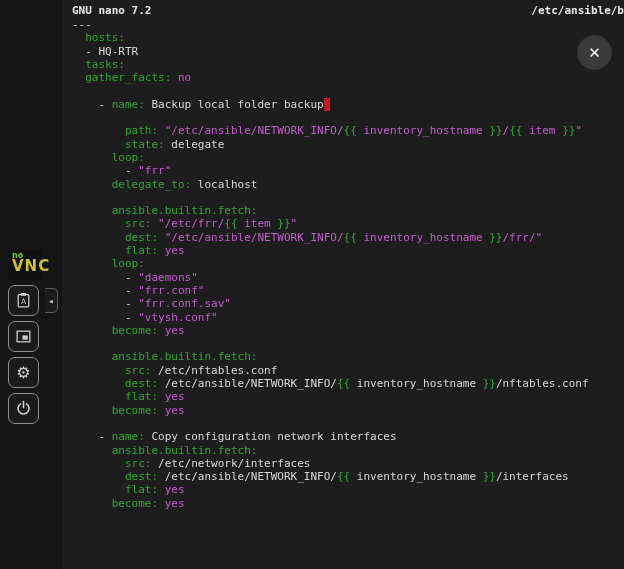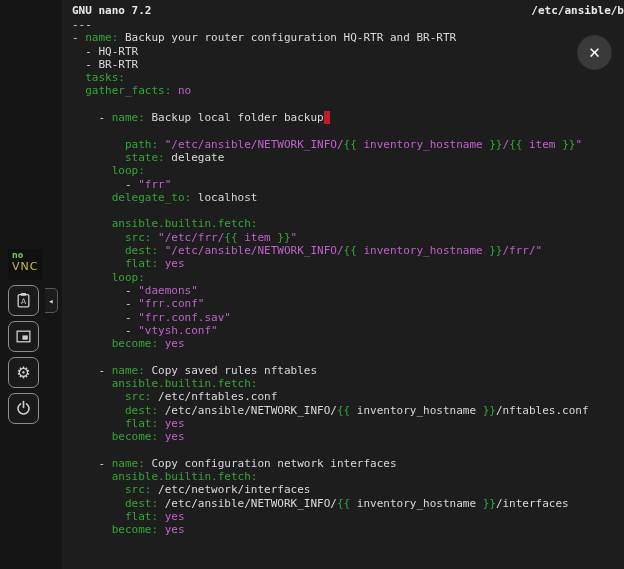--- a/index.html
+++ b/index.html
@@ -29,21 +29,21 @@
   .tok-r { background:#c01c28; color:#c01c28; }
 
   
   .sidebar { position:absolute; left:0; top:0; width:62px; height:569px; background:#151515; }
   .vnc-logo {
     position:absolute; left:8px; top:249px; width:34px; height:31px;
     background:#101010; padding:2px 0 0 4px;
     display:flex; flex-direction:column;
   }
   .logo-no  { color:#79c143; font-family:"DejaVu Sans",sans-serif; font-weight:bold; font-size:8px; line-height:9px; }
-  .logo-vnc { color:#cdbf3e; font-family:"DejaVu Sans",sans-serif; font-weight:normal; font-size:11px; line-height:13px; letter-spacing:1px; }
+  .logo-vnc { color:#cdbf3e; font-family:"DejaVu Sans",sans-serif; font-weight:bold; font-size:15px; line-height:13px; letter-spacing:1px; }
   .vnc-btn {
     position:absolute; left:8px; width:31px; height:31px;
     border:1px solid #8f8f8f; border-radius:7px; background:#1a1a1a;
     display:flex; align-items:center; justify-content:center; cursor:pointer;
   }
   .vnc-btn svg { display:block; }
   .gear-glyph { color:#cfcfcf; font-size:16px; line-height:16px; font-family:"DejaVu Sans",sans-serif; }
   .handle {
     position:absolute; left:45px; top:288px; width:13px; height:25px;
     background:#1c1c1c; border:1px solid #5a5a5a; border-left:none;
@@ -107,23 +107,22 @@
   </div>
 </div>
 
 <div class="terminal">
   <div class="titlebar">
     <span class="app">GNU nano 7.2</span>
     <span class="file">/etc/ansible/b</span>
   </div>
   <div class="lines">
       <div class="line"><span class="tok-w">---</span></div>
-      <div class="line"><span class="tok-w">- </span><span class="tok-g">name:</span><span class="tok-w"> Backup your router configuration HQ-RTR and BR-RTR</span></div>
+      <div class="line"><span class="tok-w">  </span><span class="tok-g">hosts:</span></div>
       <div class="line"><span class="tok-w">  - HQ-RTR</span></div>
-      <div class="line"><span class="tok-w">  - BR-RTR</span></div>
       <div class="line"><span class="tok-w">  </span><span class="tok-g">tasks:</span></div>
       <div class="line"><span class="tok-w">  </span><span class="tok-g">gather_facts:</span><span class="tok-w"> </span><span class="tok-m">no</span></div>
       <div class="line"> </div>
       <div class="line"><span class="tok-w">    - </span><span class="tok-g">name:</span><span class="tok-w"> Backup local folder backup</span><span class="tok-r"> </span></div>
       <div class="line"><span class="tok-w">      </span></div>
       <div class="line"><span class="tok-w">        </span><span class="tok-g">path:</span><span class="tok-w"> </span><span class="tok-m">"/etc/ansible/NETWORK_INFO/</span><span class="tok-g">{{</span><span class="tok-m"> inventory_hostname </span><span class="tok-g">}}</span><span class="tok-m">/</span><span class="tok-g">{{</span><span class="tok-m"> item </span><span class="tok-g">}}</span><span class="tok-m">"</span></div>
       <div class="line"><span class="tok-w">        </span><span class="tok-g">state:</span><span class="tok-w"> delegate</span></div>
       <div class="line"><span class="tok-w">      </span><span class="tok-g">loop:</span></div>
       <div class="line"><span class="tok-w">        - </span><span class="tok-m">"frr"</span></div>
       <div class="line"><span class="tok-w">      </span><span class="tok-g">delegate_to:</span><span class="tok-w"> localhost</span></div>
@@ -132,21 +131,20 @@
       <div class="line"><span class="tok-w">        </span><span class="tok-g">src:</span><span class="tok-w"> </span><span class="tok-m">"/etc/frr/</span><span class="tok-g">{{</span><span class="tok-m"> item </span><span class="tok-g">}}</span><span class="tok-m">"</span></div>
       <div class="line"><span class="tok-w">        </span><span class="tok-g">dest:</span><span class="tok-w"> </span><span class="tok-m">"/etc/ansible/NETWORK_INFO/</span><span class="tok-g">{{</span><span class="tok-m"> inventory_hostname </span><span class="tok-g">}}</span><span class="tok-m">/frr/"</span></div>
       <div class="line"><span class="tok-w">        </span><span class="tok-g">flat:</span><span class="tok-w"> </span><span class="tok-m">yes</span></div>
       <div class="line"><span class="tok-w">      </span><span class="tok-g">loop:</span></div>
       <div class="line"><span class="tok-w">        - </span><span class="tok-m">"daemons"</span></div>
       <div class="line"><span class="tok-w">        - </span><span class="tok-m">"frr.conf"</span></div>
       <div class="line"><span class="tok-w">        - </span><span class="tok-m">"frr.conf.sav"</span></div>
       <div class="line"><span class="tok-w">        - </span><span class="tok-m">"vtysh.conf"</span></div>
       <div class="line"><span class="tok-w">      </span><span class="tok-g">become:</span><span class="tok-w"> </span><span class="tok-m">yes</span></div>
       <div class="line"> </div>
-      <div class="line"><span class="tok-w">    - </span><span class="tok-g">name:</span><span class="tok-w"> Copy saved rules nftables</span></div>
       <div class="line"><span class="tok-w">      </span><span class="tok-g">ansible.builtin.fetch:</span></div>
       <div class="line"><span class="tok-w">        </span><span class="tok-g">src:</span><span class="tok-w"> /etc/nftables.conf</span></div>
       <div class="line"><span class="tok-w">        </span><span class="tok-g">dest:</span><span class="tok-w"> /etc/ansible/NETWORK_INFO/</span><span class="tok-g">{{</span><span class="tok-w"> inventory_hostname </span><span class="tok-g">}}</span><span class="tok-w">/nftables.conf</span></div>
       <div class="line"><span class="tok-w">        </span><span class="tok-g">flat:</span><span class="tok-w"> </span><span class="tok-m">yes</span></div>
       <div class="line"><span class="tok-w">      </span><span class="tok-g">become:</span><span class="tok-w"> </span><span class="tok-m">yes</span></div>
       <div class="line"> </div>
       <div class="line"><span class="tok-w">    - </span><span class="tok-g">name:</span><span class="tok-w"> Copy configuration network interfaces</span></div>
       <div class="line"><span class="tok-w">      </span><span class="tok-g">ansible.builtin.fetch:</span></div>
       <div class="line"><span class="tok-w">        </span><span class="tok-g">src:</span><span class="tok-w"> /etc/network/interfaces</span></div>
       <div class="line"><span class="tok-w">        </span><span class="tok-g">dest:</span><span class="tok-w"> /etc/ansible/NETWORK_INFO/</span><span class="tok-g">{{</span><span class="tok-w"> inventory_hostname </span><span class="tok-g">}}</span><span class="tok-w">/interfaces</span></div>

